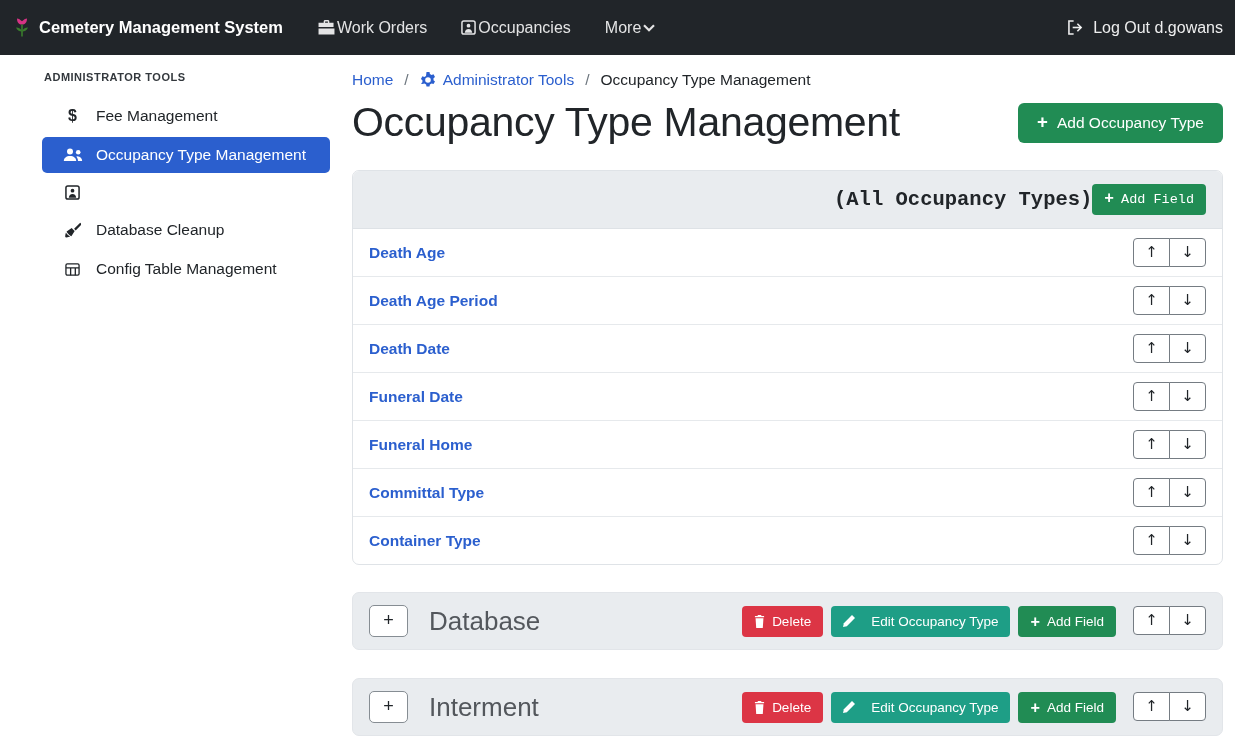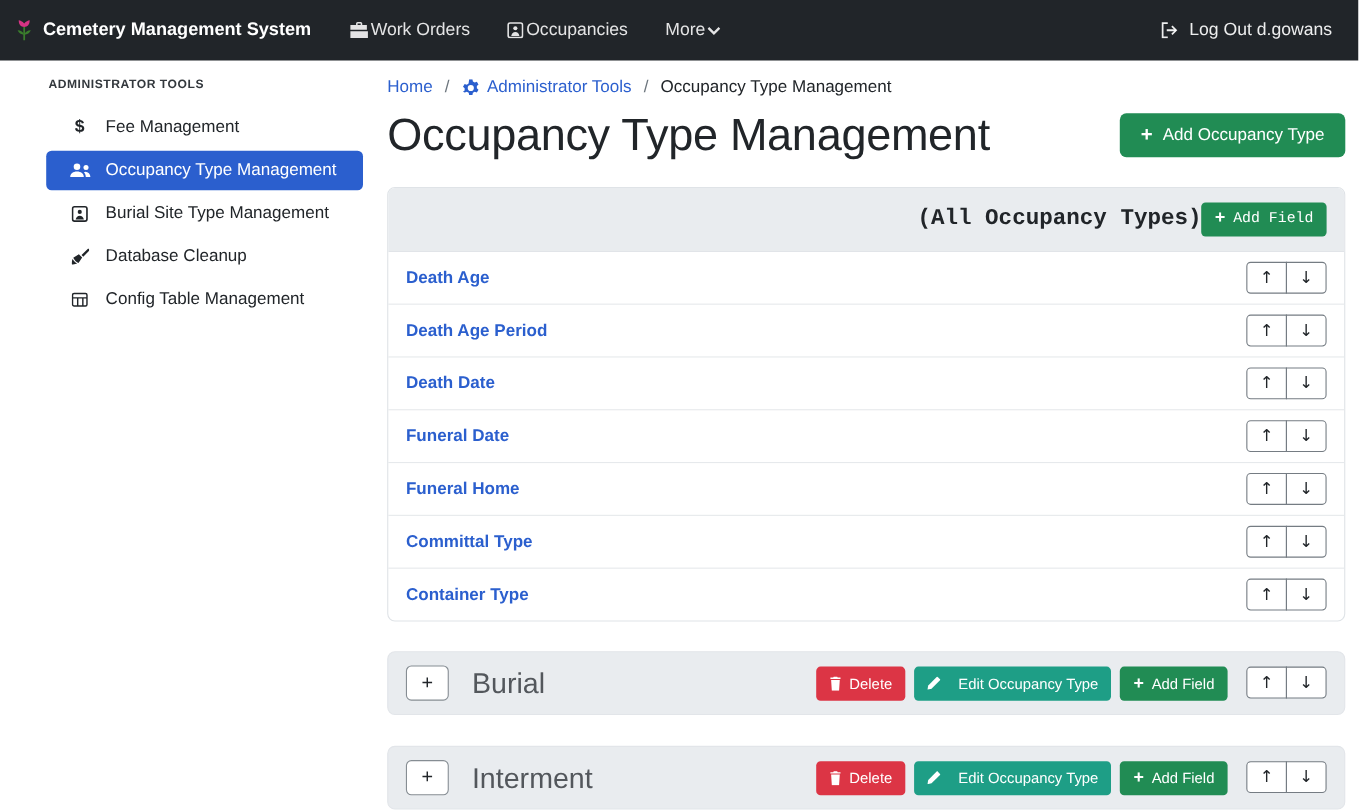--- a/index.html
+++ b/index.html
@@ -5,21 +5,21 @@
   * { box-sizing: border-box; }
   html,body { margin:0; padding:0; }
   body {
     width:1235px; height:738px; overflow:hidden;
     font-family:"Liberation Sans", sans-serif;
     color:#212529; background:#fff;
   }
   
   .navbar {
     height:55px; background:#212529; color:#fff;
-    display:flex; align-items:center; padding:0 24px 0 14px;
+    display:flex; align-items:center; padding:0 12px 0 14px;
   }
   .brand { display:flex; align-items:center; gap:9px; font-weight:700; font-size:16.5px; cursor:pointer; }
   .nav-items { display:flex; align-items:center; margin-left:18px; }
   .nav-item {
     display:flex; align-items:center; gap:2px; color:rgba(255,255,255,.88);
     font-size:16px; padding:8px 17px; cursor:pointer; text-decoration:none;
   }
   .nav-item .n-ico { display:flex; color:rgba(255,255,255,.88); }
   .logout {
     margin-left:auto; display:flex; align-items:center; gap:9px;
@@ -172,21 +172,20 @@
     </div>
 
     <div class="side-item">
       <span class="s-icon ico">
         <svg width="15" height="15" viewBox="0 0 16 16" fill="none" stroke="currentColor" stroke-width="1.6">
           <rect x="1" y="1" width="14" height="14" rx="2"></rect>
           <circle cx="8" cy="6" r="2" fill="currentColor" stroke="none"></circle>
           <path d="M4 13.5c.5-2.7 2-3.8 4-3.8s3.5 1.1 4 3.8z" fill="currentColor" stroke="none"></path>
         </svg>
       </span>
-      <span>Burial Site Type Management</span>
     </div>
 
     <div class="side-item">
       <span class="s-icon ico">
         <svg width="16" height="16" viewBox="0 0 16 16" fill="currentColor">
           <path d="M15.2.8l-6.1 6 1.6 1.6 6-6.1zM8.3 7.7L6.7 6.1 1.6 9.4c.4.9 1.1 1.9 2 2.8.9.9 1.9 1.6 2.8 2l3.3-5.1z"></path>
           <path d="M1 10.4c-.4.9-.7 2.3-.8 3.9-.1.8.3 1.2 1.1 1.1 1.6-.1 3-.4 3.9-.8-.8-.4-1.7-1-2.5-1.8-.7-.7-1.3-1.6-1.7-2.4z"></path>
         </svg>
       </span>
       <span>Database Cleanup</span>
@@ -319,21 +318,21 @@
               <span>↓</span>
             </button>
         </div>
       </div>
     </section>
 
     <section class="type-bar">
       <button class="btn-expand">
         <span>+</span>
       </button>
-      <h2 class="type-title">Burial</h2>
+      <h2 class="type-title">Database</h2>
       <div class="type-actions">
         <button class="btn btn-sm btn-danger">
           <span class="ico">
             <svg width="11" height="13" viewBox="0 0 12 14" fill="currentColor">
                 <path d="M4.3 0h3.4l.5 1H11v1.4H1V1h2.8zM1.7 3.4h8.6L9.6 14H2.4z"></path>
               </svg>
           </span>
           <span>Delete</span>
         </button>
         <button class="btn btn-sm btn-teal">

